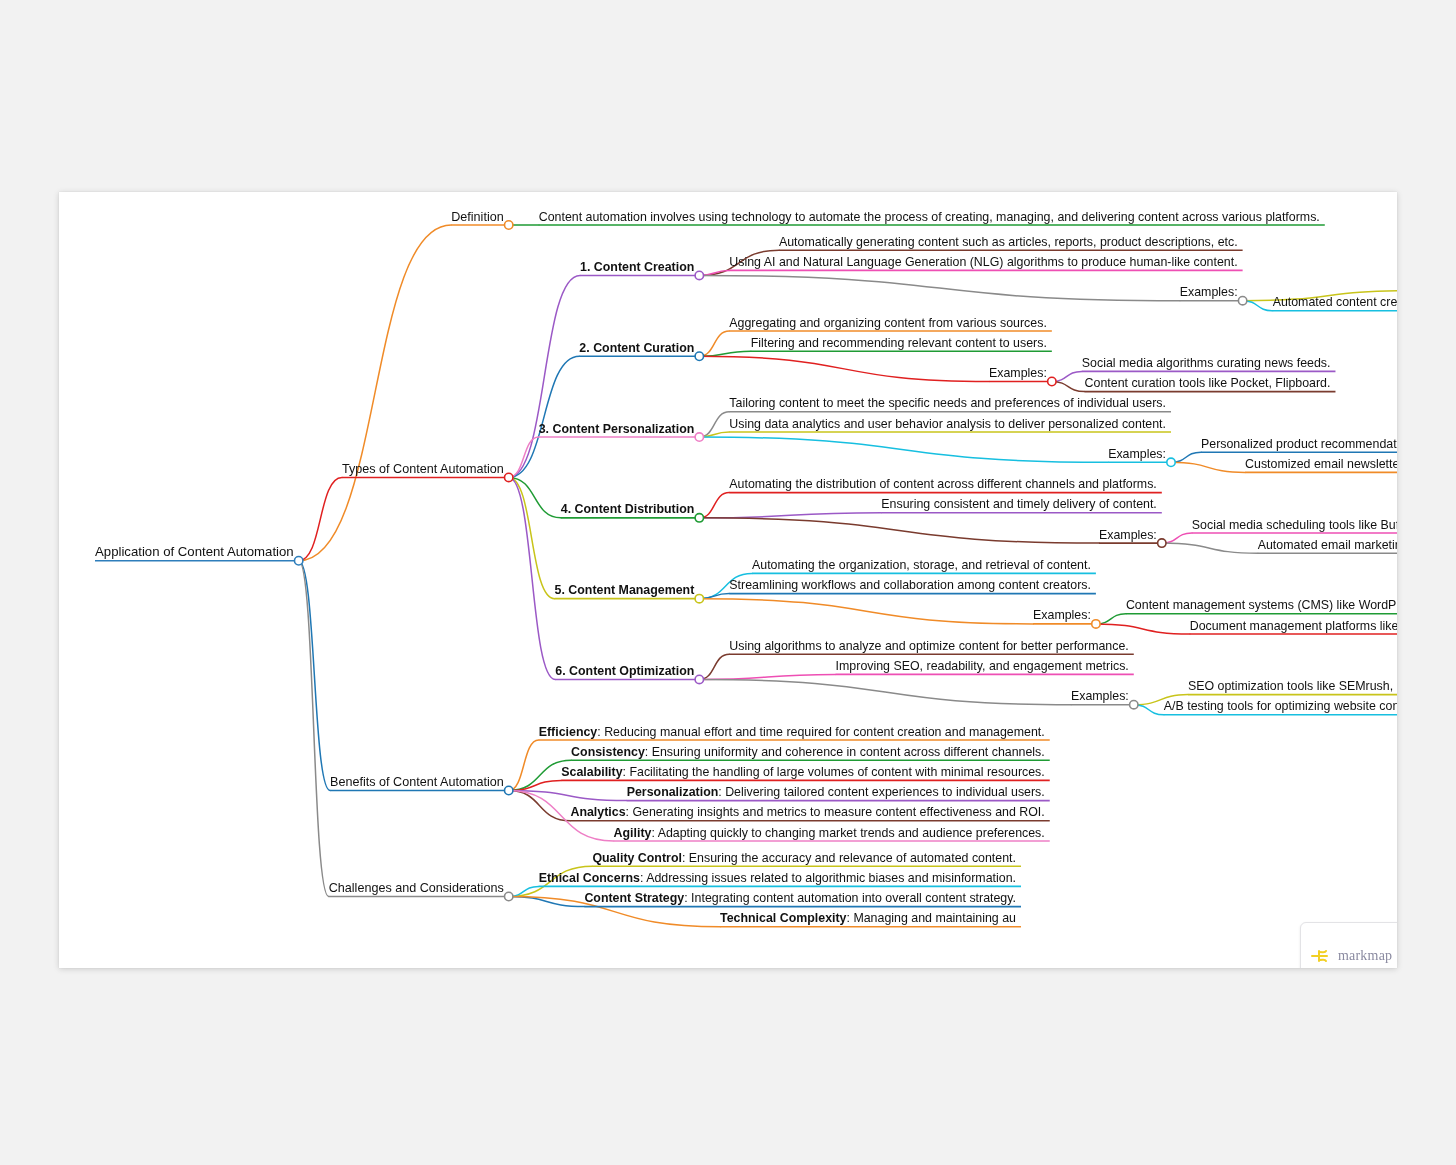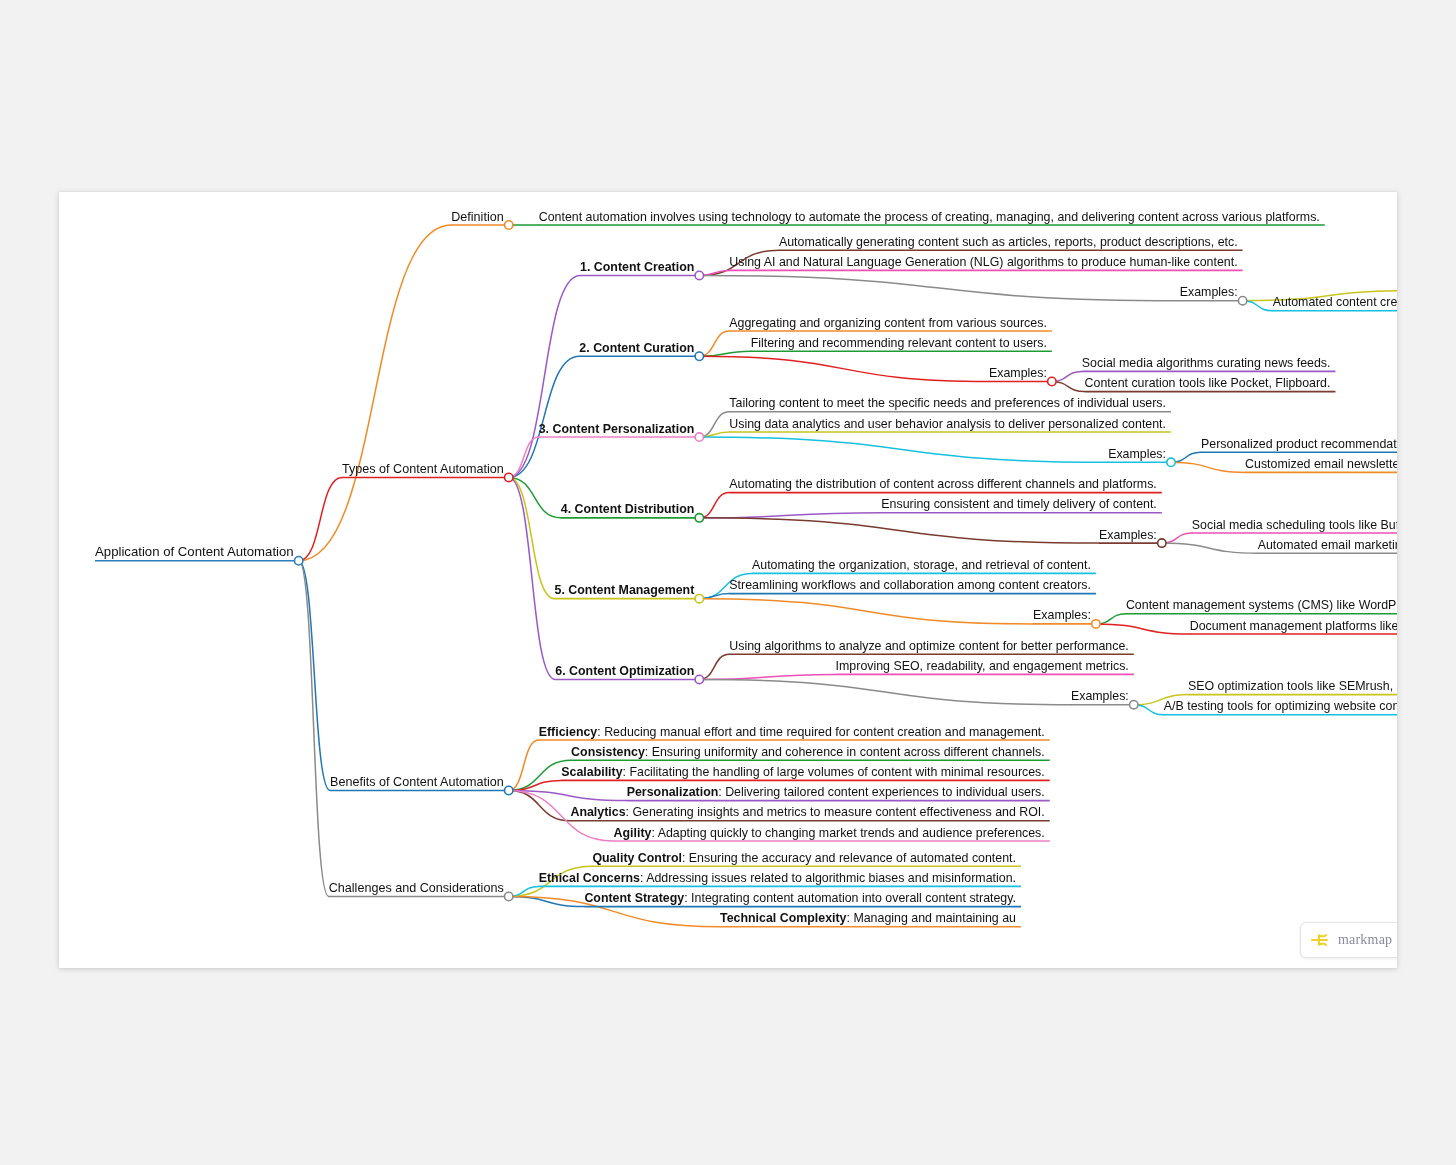--- a/index.html
+++ b/index.html
@@ -62,21 +62,21 @@
 
   
   #badge {
     position: absolute;
     left: 1241px;
     top: 730px;
     height: 34px;
     display: flex;
     align-items: center;
     gap: 7px;
-    padding: 0 12px 0 10px;
+    padding: 16px 12px 0 10px;
     background: #ffffff;
     border: 1px solid #e3e3e6;
     border-radius: 6px;
     box-shadow: 0 1px 3px rgba(0,0,0,0.08);
     white-space: nowrap;
   }
   #badge .badge-label {
     font-family: "Liberation Serif", serif;
     font-size: 14px;
     color: #8a8aa0;

